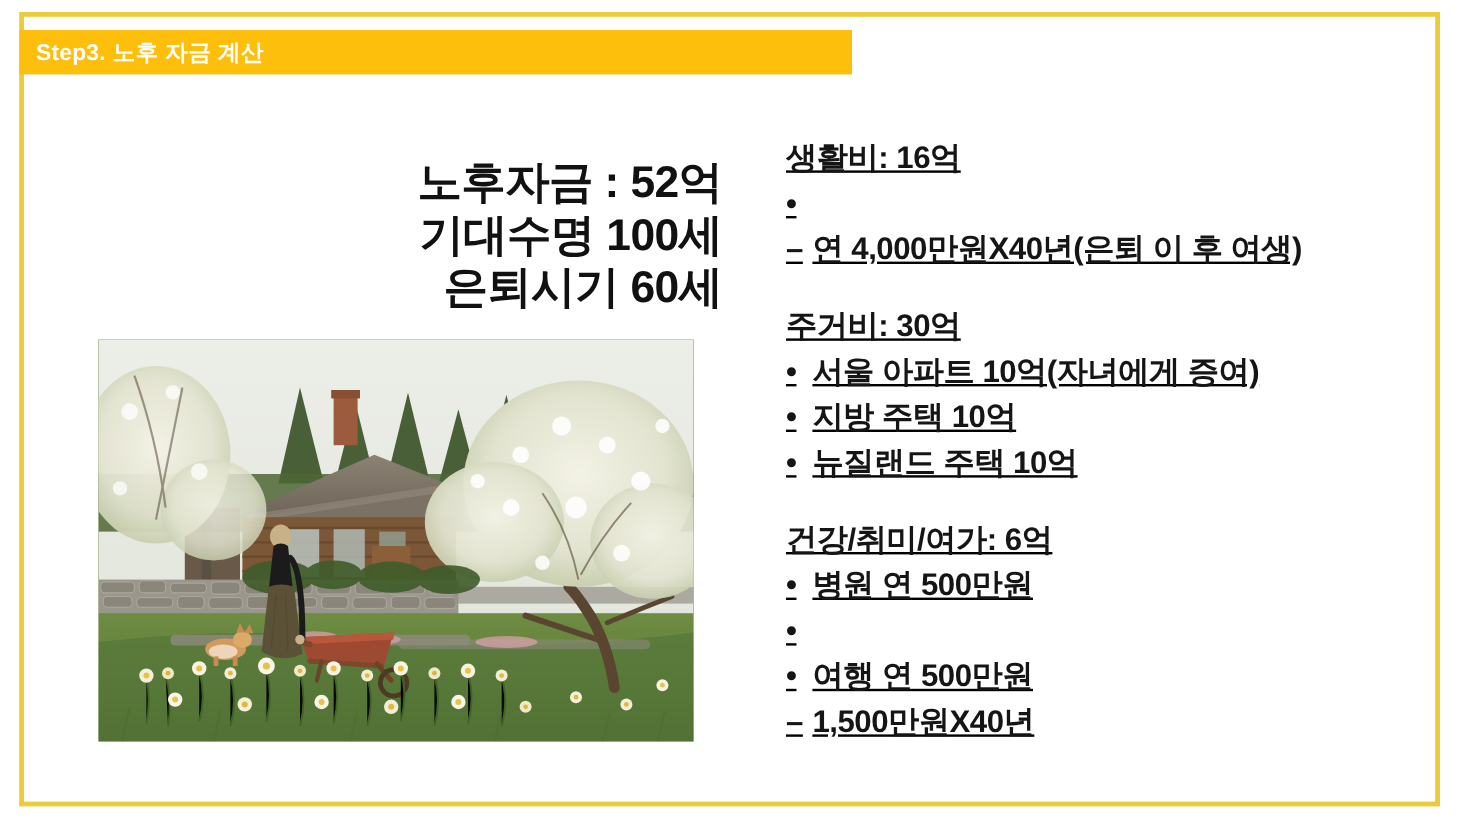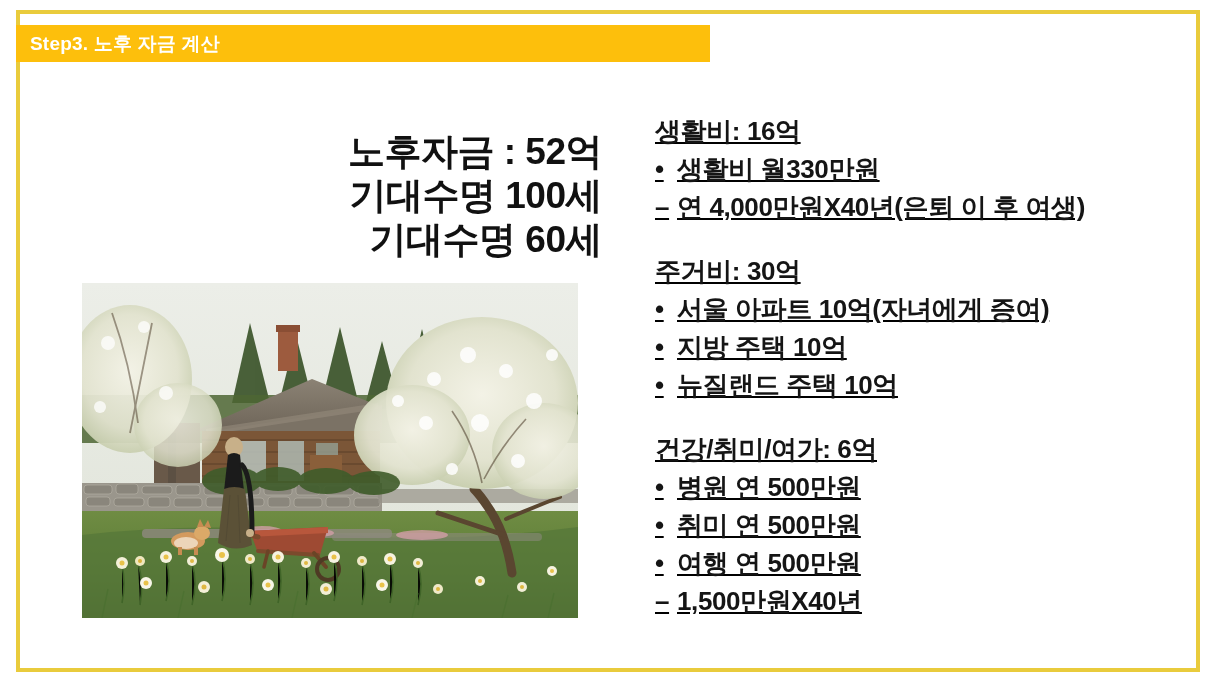--- a/index.html
+++ b/index.html
@@ -123,21 +123,21 @@
   <div class="frame"></div>
 
   <div class="banner">
     <span class="banner-title">Step3. 노후 자금 계산</span>
   </div>
 
   <div class="left-col">
     <div class="headline">
       <span class="hl-line">노후자금 : 52억</span>
       <span class="hl-line">기대수명 100세</span>
-      <span class="hl-line">기대수명 60세</span>
+      <span class="hl-line">은퇴시기 60세</span>
     </div>
   </div>
 
   <div class="photo">
     <svg viewBox="0 0 496 335" preserveAspectRatio="none">
       <defs>
         <linearGradient id="sky" x1="0" y1="0" x2="0" y2="1">
           <stop offset="0%" stop-color="#eceee8"></stop>
           <stop offset="100%" stop-color="#dfe3d8"></stop>
         </linearGradient>
@@ -380,21 +380,20 @@
       </g>
     </svg>
   </div>
 
   <div class="right-col">
 
     <div class="grp">
       <div class="grp-title">생활비: 16억</div>
       <div class="grp-item">
         <span class="marker">•</span>
-        <span>생활비 월330만원</span>
       </div>
       <div class="grp-item">
         <span class="marker">–</span>
         <span>연 4,000만원X40년(은퇴 이 후 여생)</span>
       </div>
     </div>
 
     <div class="grp">
       <div class="grp-title">주거비: 30억</div>
       <div class="grp-item">
@@ -412,21 +411,20 @@
     </div>
 
     <div class="grp">
       <div class="grp-title">건강/취미/여가: 6억</div>
       <div class="grp-item">
         <span class="marker">•</span>
         <span>병원 연 500만원</span>
       </div>
       <div class="grp-item">
         <span class="marker">•</span>
-        <span>취미 연 500만원</span>
       </div>
       <div class="grp-item">
         <span class="marker">•</span>
         <span>여행 연 500만원</span>
       </div>
       <div class="grp-item">
         <span class="marker">–</span>
         <span>1,500만원X40년</span>
       </div>
     </div>

